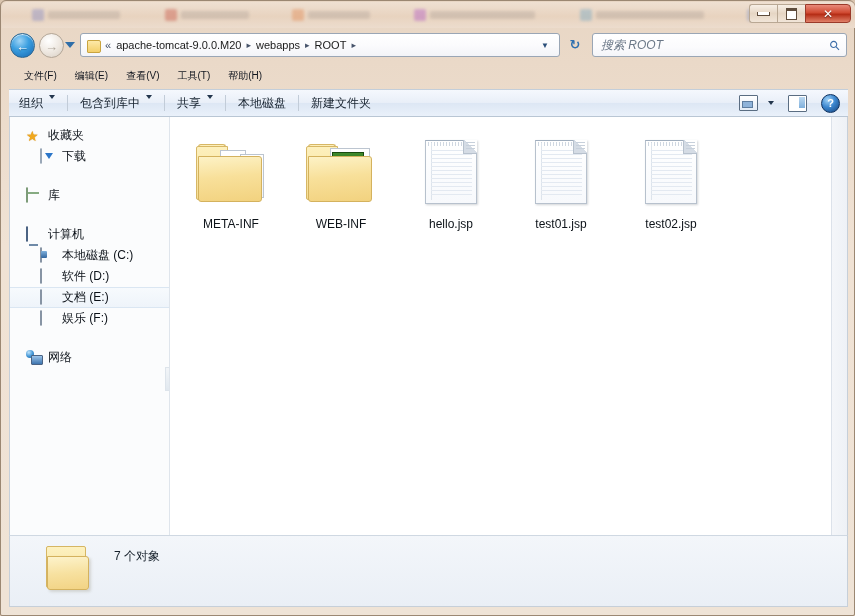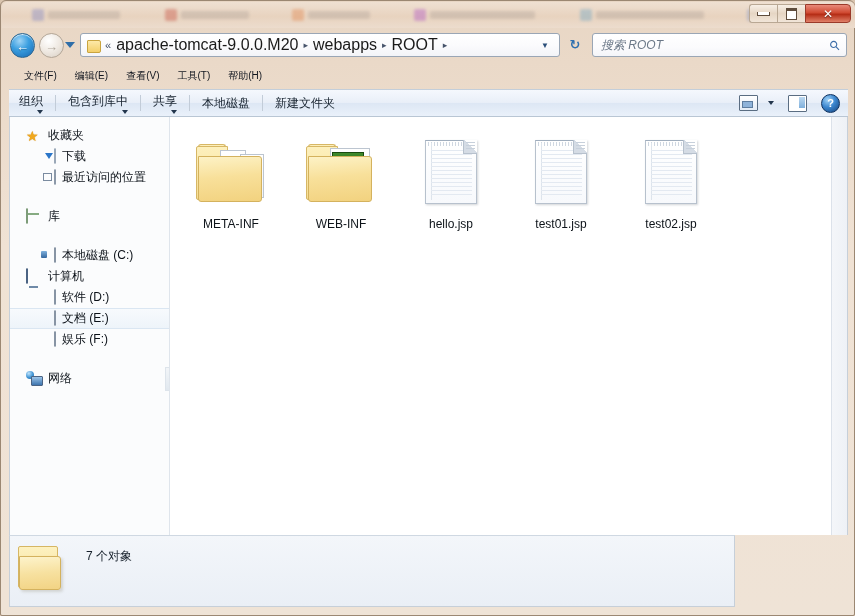--- a/index.html
+++ b/index.html
@@ -70,21 +70,21 @@
   #addressbar{
     position:absolute;left:78px;top:5px;width:480px;height:24px;
     box-sizing:border-box;
     background:linear-gradient(180deg,#ffffff 0%,#fbfbfd 50%,#f3f4f8 100%);
     border:1px solid #9aa6b5;border-radius:3px;
     display:flex;align-items:center;padding:0 4px;
   }
   #addr-folder{width:13px;height:12px;margin:0 4px 0 2px;position:relative;flex:0 0 auto;}
   #addr-folder:before{content:"";position:absolute;left:0;top:1px;width:12px;height:11px;
     background:linear-gradient(180deg,#fde9a8 0%,#f3cf6a 100%);border:1px solid #c9a43f;border-radius:1px 2px 2px 1px;}
-  .crumb{color:#1a1a1a;font-size:16px;white-space:nowrap;padding:1px 2px;}
+  .crumb{color:#1a1a1a;font-size:11px;white-space:nowrap;padding:1px 2px;}
   .crumb-sep{color:#46536a;font-size:9px;margin:0 3px;}
   .crumb-chev{color:#46536a;font-size:11px;margin:0 3px 0 1px;}
   #addr-drop{margin-left:auto;color:#2b4f7a;font-size:8px;padding:0 6px;}
 
   #refresh{position:absolute;left:563px;top:8px;width:20px;height:18px;
     color:#2d6fb0;font-size:13px;text-align:center;line-height:18px;font-weight:bold;}
 
   #searchbox{
     position:absolute;left:590px;top:5px;width:255px;height:24px;box-sizing:border-box;
     background:linear-gradient(180deg,#ffffff 0%,#fbfbfd 60%,#f4f5f9 100%);
@@ -109,21 +109,21 @@
   .menuitem:first-child{margin-left:6px;}
 
   
   #toolbar{
     position:absolute;left:8px;top:88px;width:839px;height:28px;
     box-sizing:border-box;
     background:linear-gradient(180deg,#f5f8fd 0%,#e9eff8 48%,#dde7f4 52%,#eaf1fa 100%);
     border-top:1px solid #c3ceda;border-bottom:1px solid #b9c6d4;
     display:flex;align-items:center;
   }
-  .tbitem{display:flex;align-items:flex-end;padding:3px 10px;color:#15212e;font-size:12px;white-space:nowrap;flex-direction:column;}
+  .tbitem{display:flex;align-items:flex-start;padding:3px 10px;color:#15212e;font-size:12px;white-space:nowrap;}
   .tbcaret{margin-left:6px;width:0;height:0;border-left:3.5px solid transparent;border-right:3.5px solid transparent;border-top:4px solid #23364d;}
   .tbsep{width:1px;height:16px;background:#c2ccd8;margin:0 2px;}
   #tbright{margin-left:auto;display:flex;align-items:center;padding-right:8px;gap:4px;}
   .view-ic{width:17px;height:14px;border:1px solid #5a6d82;border-radius:1px;
     background:linear-gradient(180deg,#ffffff 0%,#e4ecf6 100%);position:relative;}
   .view-ic:after{content:"";position:absolute;left:2px;bottom:2px;width:9px;height:5px;
     background:#8fb3d9;border:1px solid #5e7d9f;}
   .pane-ic{width:17px;height:15px;border:1px solid #5a6d82;border-radius:1px;background:#fff;position:relative;}
   .pane-ic:after{content:"";position:absolute;right:1px;top:1px;width:6px;height:11px;
     background:linear-gradient(180deg,#bcd8f0 0%,#7fb0dc 100%);}
@@ -136,21 +136,21 @@
   #body{position:absolute;left:8px;top:116px;width:839px;height:418px;background:#fff;
     border-left:1px solid #c6cfd9;border-right:1px solid #c6cfd9;box-sizing:border-box;display:flex;}
   #navpane{
     width:160px;flex:0 0 160px;height:100%;box-sizing:border-box;
     background:#fbfcfd;border-right:1px solid #dfe5ec;
     padding-top:8px;overflow:hidden;position:relative;
   }
   .navgroup{margin-bottom:4px;}
   .navrow{display:flex;align-items:center;height:21px;padding-left:16px;box-sizing:border-box;
     font-size:12px;color:#0b1118;white-space:nowrap;}
-  .navrow.child{padding-left:30px;text-align:right;}
+  .navrow.child{padding-left:30px;}
   .navrow.sel{background:linear-gradient(180deg,#f7fafd 0%,#eef4fa 100%);
     border-top:1px solid #dae6f2;border-bottom:1px solid #dae6f2;}
   .navicon{width:16px;height:16px;margin-right:6px;flex:0 0 16px;position:relative;}
   .ic-star{color:#f0a81e;font-size:14px;line-height:16px;text-shadow:0 0 1px #c07f10;}
   .ic-dl{width:13px;height:14px;margin-top:1px;border:1px solid #9aa8b8;border-radius:2px;
     background:linear-gradient(180deg,#ffffff 0%,#dfe7f0 100%);}
   .ic-dl:after{content:"";position:absolute;left:5px;top:4px;width:0;height:0;
     border-left:4px solid transparent;border-right:4px solid transparent;border-top:6px solid #2b76c9;}
   .ic-desk{width:15px;height:12px;margin-top:2px;border:1px solid #5d7593;border-radius:1px;
     background:linear-gradient(180deg,#6fa8de 0%,#2e6aa8 100%);}
@@ -222,24 +222,24 @@
     border-left:1px solid #b7c1cd;border-bottom:1px solid #b7c1cd;}
   .paper .foldlines{position:absolute;right:1px;top:1px;width:9px;height:9px;
     background:repeating-linear-gradient(180deg,#c7d0db 0px,#c7d0db 1px,transparent 1px,transparent 3px);}
 
   #vscroll{position:absolute;right:0;top:0;width:15px;height:100%;
     background:linear-gradient(90deg,#f4f6f9 0%,#eef1f6 100%);border-left:1px solid #dce2ea;}
   #vscroll .thumb2{position:absolute;left:1px;top:1px;width:12px;height:0;}
 
   
   #statusbar{
-    position:absolute;left:8px;top:534px;width:726px;height:72px;box-sizing:border-box;
+    position:absolute;left:8px;top:534px;width:839px;height:72px;box-sizing:border-box;
     background:linear-gradient(180deg,#f3f6fa 0%,#eaeff6 100%);
     border:1px solid #c6cfd9;border-top:1px solid #cfd8e2;
-    display:flex;align-items:flex-start;padding:8px 0 0 8px;
+    display:flex;align-items:flex-start;padding:8px 0 0 36px;
   }
   #status-folder{width:42px;height:46px;position:relative;flex:0 0 42px;}
   #status-folder .sfback{position:absolute;left:0;top:2px;width:38px;height:40px;
     background:linear-gradient(180deg,#fdf1c0 0%,#f5dd94 100%);
     border:1px solid #d6b663;border-radius:2px;}
   #status-folder .sffront{position:absolute;left:1px;bottom:0;width:40px;height:32px;
     background:linear-gradient(175deg,#fdf3cb 0%,#f7e1a0 50%,#f2d384 100%);
     border:1px solid #d4b25e;border-radius:0 3px 3px 3px;
     box-shadow:2px 2px 3px rgba(120,110,80,.22);}
   #status-text{margin-left:26px;margin-top:4px;font-size:12px;color:#16202b;}
@@ -361,45 +361,41 @@
 
       <div class="navgroup">
         <div class="navrow">
           <span class="navicon ic-star">★</span>
           <span>收藏夹</span>
         </div>
         <div class="navrow child">
           <span class="navicon"><span class="ic-dl"></span></span>
           <span>下载</span>
         </div>
-        <div class="navrow child">
-          <span class="navicon"><span class="ic-recent"></span></span>
-          <span>最近访问的位置</span>
-        </div>
       </div>
 
       <div style="height:14px"></div>
 
       <div class="navgroup">
         <div class="navrow">
           <span class="navicon"><span class="ic-lib"></span></span>
           <span>库</span>
         </div>
       </div>
 
       <div style="height:14px"></div>
 
       <div class="navgroup">
+        <div class="navrow">
+          <span class="navicon"><span class="ic-pc"></span></span>
+          <span>计算机</span>
+        </div>
         <div class="navrow child">
           <span class="navicon"><span class="ic-hdd sys"></span></span>
           <span>本地磁盘 (C:)</span>
-        </div>
-        <div class="navrow">
-          <span class="navicon"><span class="ic-pc"></span></span>
-          <span>计算机</span>
         </div>
         <div class="navrow child">
           <span class="navicon"><span class="ic-hdd"></span></span>
           <span>软件 (D:)</span>
         </div>
         <div class="navrow child sel">
           <span class="navicon"><span class="ic-hdd"></span></span>
           <span>文档 (E:)</span>
         </div>
         <div class="navrow child">

